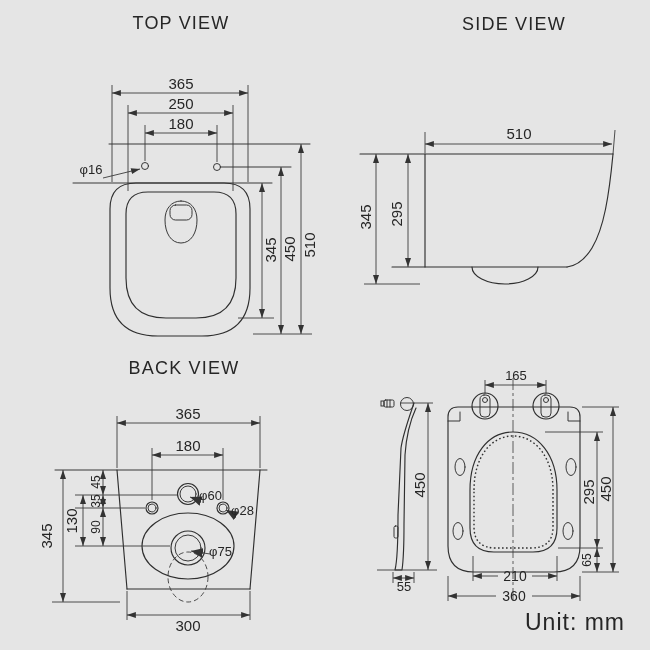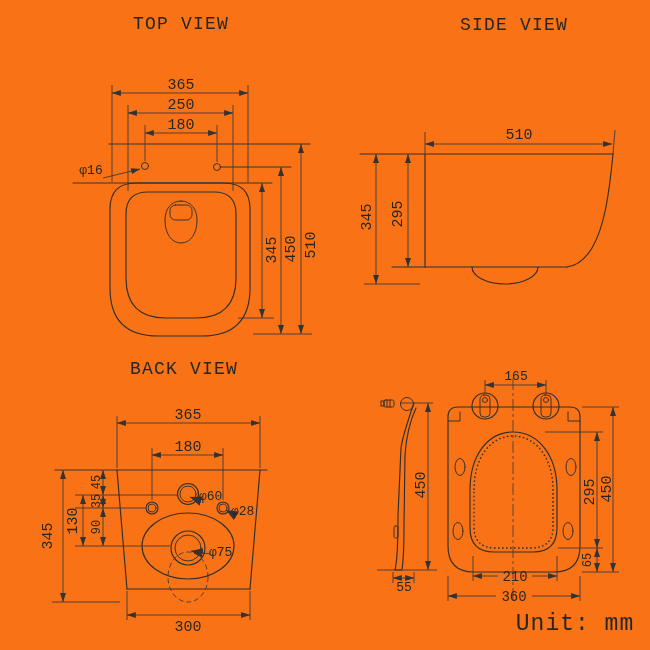--- a/index.html
+++ b/index.html
@@ -1,18 +1,18 @@
 <!DOCTYPE html>
 <html><head>
 <meta charset="utf-8">
 <style>
   html,body{margin:0;padding:0;background:#ffffff;}
   .canvas{
-    position:relative;width:650px;height:650px;background:#f97316;overflow:hidden;
-    font-family:Liberation Mono, monospace;
+    position:relative;width:650px;height:650px;background:#e5e5e5;overflow:hidden;
+    font-family:Liberation Sans, sans-serif;
   }
   svg{display:block;}
   .ln{fill:none;stroke:#2f2f2f;stroke-width:1.15;stroke-linecap:round;stroke-linejoin:round;}
   .lt{fill:none;stroke:#2f2f2f;stroke-width:0.95;stroke-linecap:round;}
   .dm{fill:none;stroke:#3a3a3a;stroke-width:0.9;stroke-linecap:butt;}
   .dash{fill:none;stroke:#3a3a3a;stroke-width:0.9;stroke-dasharray:5 3;}
   .cdash{fill:none;stroke:#3a3a3a;stroke-width:0.8;stroke-dasharray:12 3 3 3;}
   .ser{fill:none;stroke:#2f2f2f;stroke-width:1.4;stroke-dasharray:1.6 2.4;}
   text{fill:#262626;stroke:none;}
   .ttl{font-size:18px;letter-spacing:1.2px;}

